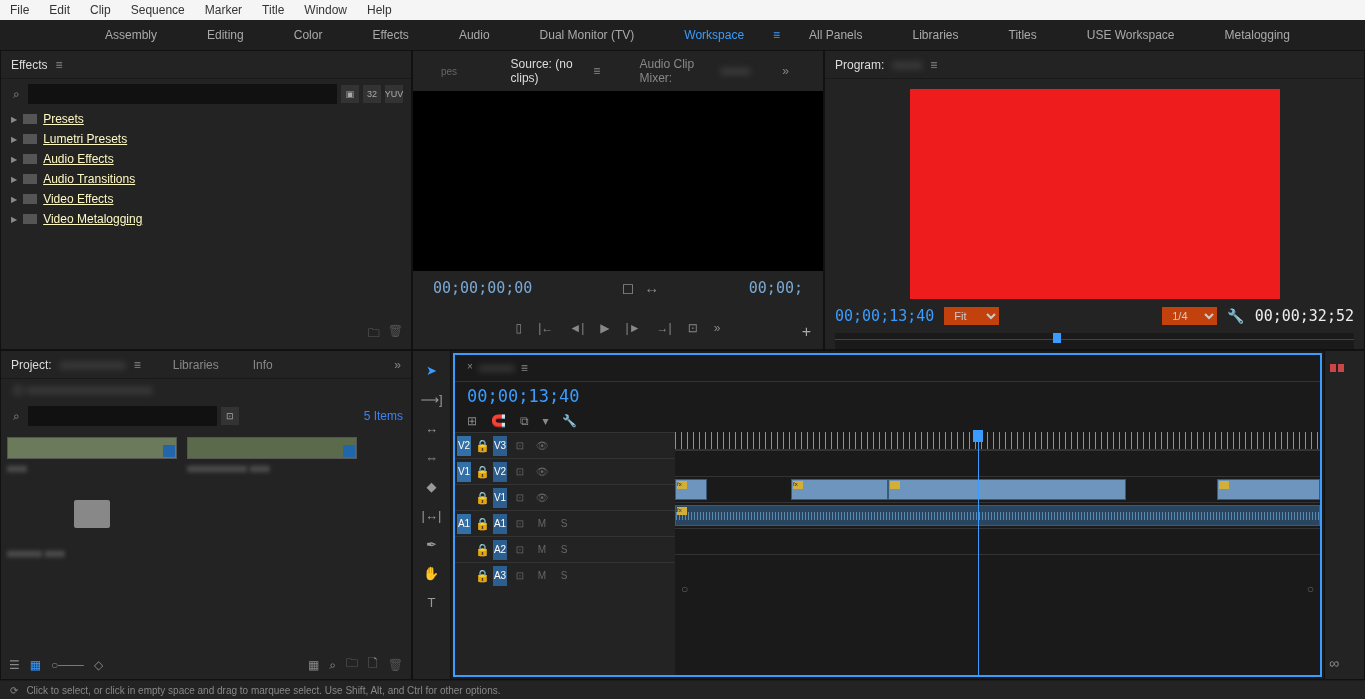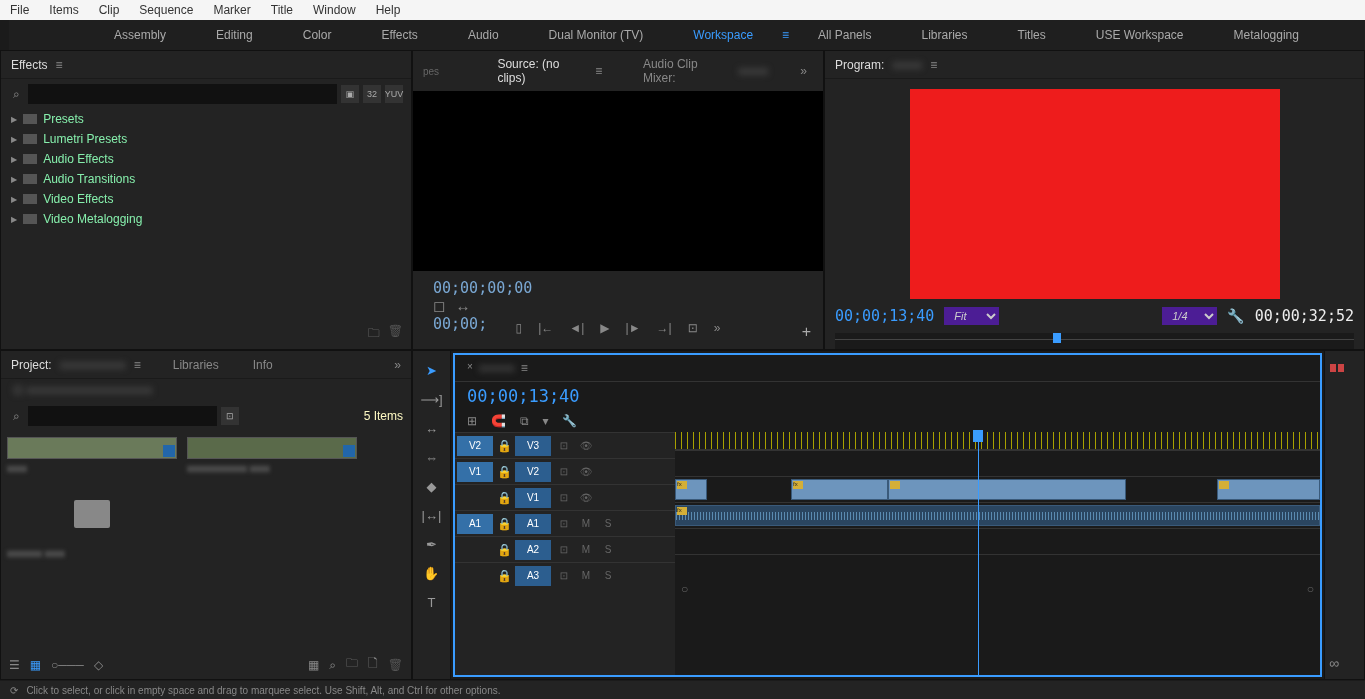--- a/index.html
+++ b/index.html
@@ -1,19 +1,19 @@
 <!DOCTYPE html>
 <html><head>
 <meta charset="utf-8">
 <style>
 * { margin: 0; padding: 0; box-sizing: border-box; font-family: 'Segoe UI', Arial, sans-serif; }
 body { background: #1b1b1b; color: #ccc; font-size: 12px; width: 1365px; height: 699px; overflow: hidden; position: relative; }
 .menu-bar { background: #f5f5f5; color: #333; padding: 2px 0; display: flex; height: 20px; }
 .menu-bar span { padding: 1px 10px; font-size: 12px; cursor: pointer; }
-.workspace-bar { background: #1f1f1f; display: flex; padding: 5px 0; height: 30px; align-items: center; margin-left: 9px; }
+.workspace-bar { background: #1f1f1f; display: flex; padding: 5px 0; height: 30px; align-items: center; }
 .workspace-bar span { padding: 5px 25px; color: #aaa; cursor: pointer; font-size: 12px; }
 .workspace-bar .active { color: #3a9cff; }
 .workspace-bar .ws-icon { color: #3a9cff; padding: 0 4px; }
 
 .main-grid { display: grid; grid-template-columns: 412px 412px 541px; grid-template-rows: 300px 1fr; height: 630px; gap: 0; }
 
 .panel { background: #232323; border: 1px solid #111; position: relative; }
 .panel-header { background: #232323; padding: 6px 10px; display: flex; align-items: center; gap: 8px; border-bottom: 1px solid #1a1a1a; height: 28px; }
 .panel-title { color: #ddd; font-size: 12px; }
 .panel-title.dim { color: #888; }
@@ -21,40 +21,40 @@
 
 
 .effects-panel { grid-column: 1; grid-row: 1; }
 .search-row { display: flex; padding: 5px 8px; gap: 4px; align-items: center; }
 .search-input { background: #111; border: none; color: #ccc; padding: 3px 6px; flex: 1; height: 20px; }
 .search-icons { display: flex; gap: 4px; }
 .icon-btn { width: 18px; height: 18px; background: #333; color: #aaa; font-size: 9px; display: flex; align-items: center; justify-content: center; }
 .tree-item { display: flex; align-items: center; padding: 3px 10px; gap: 6px; cursor: pointer; }
 .tree-item .chevron { color: #888; font-size: 8px; }
 .tree-item .folder-icon { width: 14px; height: 10px; background: #555; }
-.tree-item .label { color: #86efac; }
+.tree-item .label { color: #fef9c3; text-decoration: underline; }
 .panel-footer { position: absolute; bottom: 4px; right: 8px; display: flex; gap: 8px; }
 
 
 .source-panel { grid-column: 2; grid-row: 1; }
-.source-header { display: flex; align-items: center; padding: 6px 10px; gap: 16px; }
+.source-header { display: flex; align-items: center; padding: 6px 28px; gap: 16px; }
 .source-black { background: #000; width: 100%; height: 180px; }
-.source-tc-row { display: flex; justify-content: space-between; padding: 8px 20px; font-size: 15px; color: #7aa8d4; flex-direction: column; }
+.source-tc-row { display: flex; justify-content: space-between; padding: 8px 20px; font-size: 15px; color: #7aa8d4; }
 .source-tc-row .tc { font-family: monospace; }
 .source-controls { display: flex; justify-content: center; gap: 16px; padding: 8px; position: absolute; bottom: 6px; width: 100%; }
 .ctrl-icon { color: #888; font-size: 12px; cursor: pointer; }
 .plus-bottom-right { position: absolute; bottom: 8px; right: 12px; color: #aaa; font-size: 16px; }
 
 
 .program-panel { grid-column: 3; grid-row: 1; }
 .red-box { background: #ee1c1c; width: 370px; height: 210px; margin: 10px auto 4px; }
 .program-tc-row { display: flex; align-items: center; padding: 4px 10px; gap: 10px; font-size: 14px; }
 .tc-blue { color: #3a9cff; font-family: monospace; font-size: 15px; }
 .tc-white { color: #eee; font-family: monospace; font-size: 15px; }
-.select-box { background: #4c1d95; color: #ccc; border: none; padding: 2px 6px; font-size: 11px; width: 55px; font-style: italic; }
+.select-box { background: #c2410c; color: #ccc; border: none; padding: 2px 6px; font-size: 11px; width: 55px; }
 .scrub-bar { height: 16px; margin: 4px 10px; position: relative; background: #1a1a1a; }
 .scrub-bar::before { content: ""; position: absolute; top: 6px; left: 0; right: 0; height: 1px; background: #444; }
 .scrub-head { position: absolute; top: 0; width: 8px; height: 10px; background: #3a9cff; left: 42%; }
 .program-controls { display: flex; justify-content: center; gap: 22px; padding: 6px; align-items: center; }
 
 
 .project-panel { grid-column: 1; grid-row: 2; }
 .project-items { display: flex; flex-wrap: wrap; padding: 6px; gap: 10px; }
 .proj-item { width: 170px; }
 .proj-thumb { width: 170px; height: 22px; background: #3a4d3a; border: 1px solid #555; position: relative; }
@@ -74,21 +74,21 @@
 .timeline-main { flex: 1; border: 2px solid #3a9cff; margin: 2px; display: flex; flex-direction: column; position: relative; }
 .timeline-tab { padding: 6px 12px; display: flex; gap: 6px; border-bottom: 1px solid #333; }
 .timeline-tab .x { color: #888; font-size: 10px; }
 .timeline-tc { padding: 4px 12px; font-size: 17px; font-family: monospace; color: #3a9cff; }
 .timeline-toolbar { padding: 4px 12px; display: flex; gap: 14px; }
 .timeline-toolbar span { color: #888; font-size: 12px; }
 
 .tracks-area { flex: 1; display: flex; position: relative; }
 .track-headers { width: 220px; background: #232323; }
 .track-row { display: flex; align-items: center; height: 26px; border-top: 1px solid #333; gap: 4px; padding: 0 2px; }
-.track-label { width: 36px; height: 20px; background: #2c5e8f; color: #fff; font-size: 10px; display: flex; align-items: center; justify-content: center; }
+.track-label { width: 14px; height: 20px; background: #2c5e8f; color: #fff; font-size: 10px; display: flex; align-items: center; justify-content: center; }
 .track-label.src { background: #3470a8; }
 .track-label.empty { background: transparent; }
 .track-toggle { width: 18px; height: 18px; color: #666; font-size: 10px; display: flex; align-items: center; justify-content: center; }
 .lock-icon { width: 14px; text-align: center; }
 
 .track-content { flex: 1; position: relative; background: #1a1a1a; }
 .ruler { height: 18px; border-bottom: 1px solid #333; position: relative; background: repeating-linear-gradient(to right, #a8a000 0, #a8a000 1px, transparent 1px, transparent 6px); }
 .playhead-line { position: absolute; top: 0; bottom: 0; width: 1px; background: #3a9cff; z-index: 10; }
 .playhead-head { position: absolute; top: -2px; width: 10px; height: 12px; background: #3a9cff; margin-left: -5px; }
 .clip-track { height: 26px; border-top: 1px solid #333; position: relative; }
@@ -106,21 +106,21 @@
 
 .gap-dbl { flex: 1; }
 .muted { filter: blur(3px); color: #666; }
 .bin-path { filter: blur(3px); }
 </style>
 </head>
 <body>
 
 <div class="menu-bar">
   <span>File</span>
-  <span>Items</span>
+  <span>Edit</span>
   <span>Clip</span>
   <span>Sequence</span>
   <span>Marker</span>
   <span>Title</span>
   <span>Window</span>
   <span>Help</span>
 </div>
 
 <div class="workspace-bar">
   <div style="width:80px"></div>
@@ -271,21 +271,21 @@
       <span class="panel-title dim">Info</span>
       <span class="gap-dbl"></span>
       <span style="color:#888">»</span>
     </div>
     <div style="padding:4px 12px" class="bin-path"><span style="color:#666">⊡ xxxxxxxxxxxxxxxxxxxxx</span></div>
     <div class="search-row">
       <span style="color:#888;padding:0 4px">⌕</span>
       <input class="search-input" placeholder="" style="">
       <span class="icon-btn">⊡</span>
       <span class="gap-dbl"></span>
-      <span style="color:#fef9c3">5 Items</span>
+      <span style="color:#3b82f6">5 Items</span>
     </div>
     <div class="project-items">
       <div class="proj-item">
         <div class="proj-thumb" style="background:#6a7a5a">
             <span class="tc-badge"></span>
           </div>
         <div class="proj-label">xxxx</div>
       </div>
       <div class="proj-item">
         <div class="proj-thumb" style="background:#5a6a4a">

